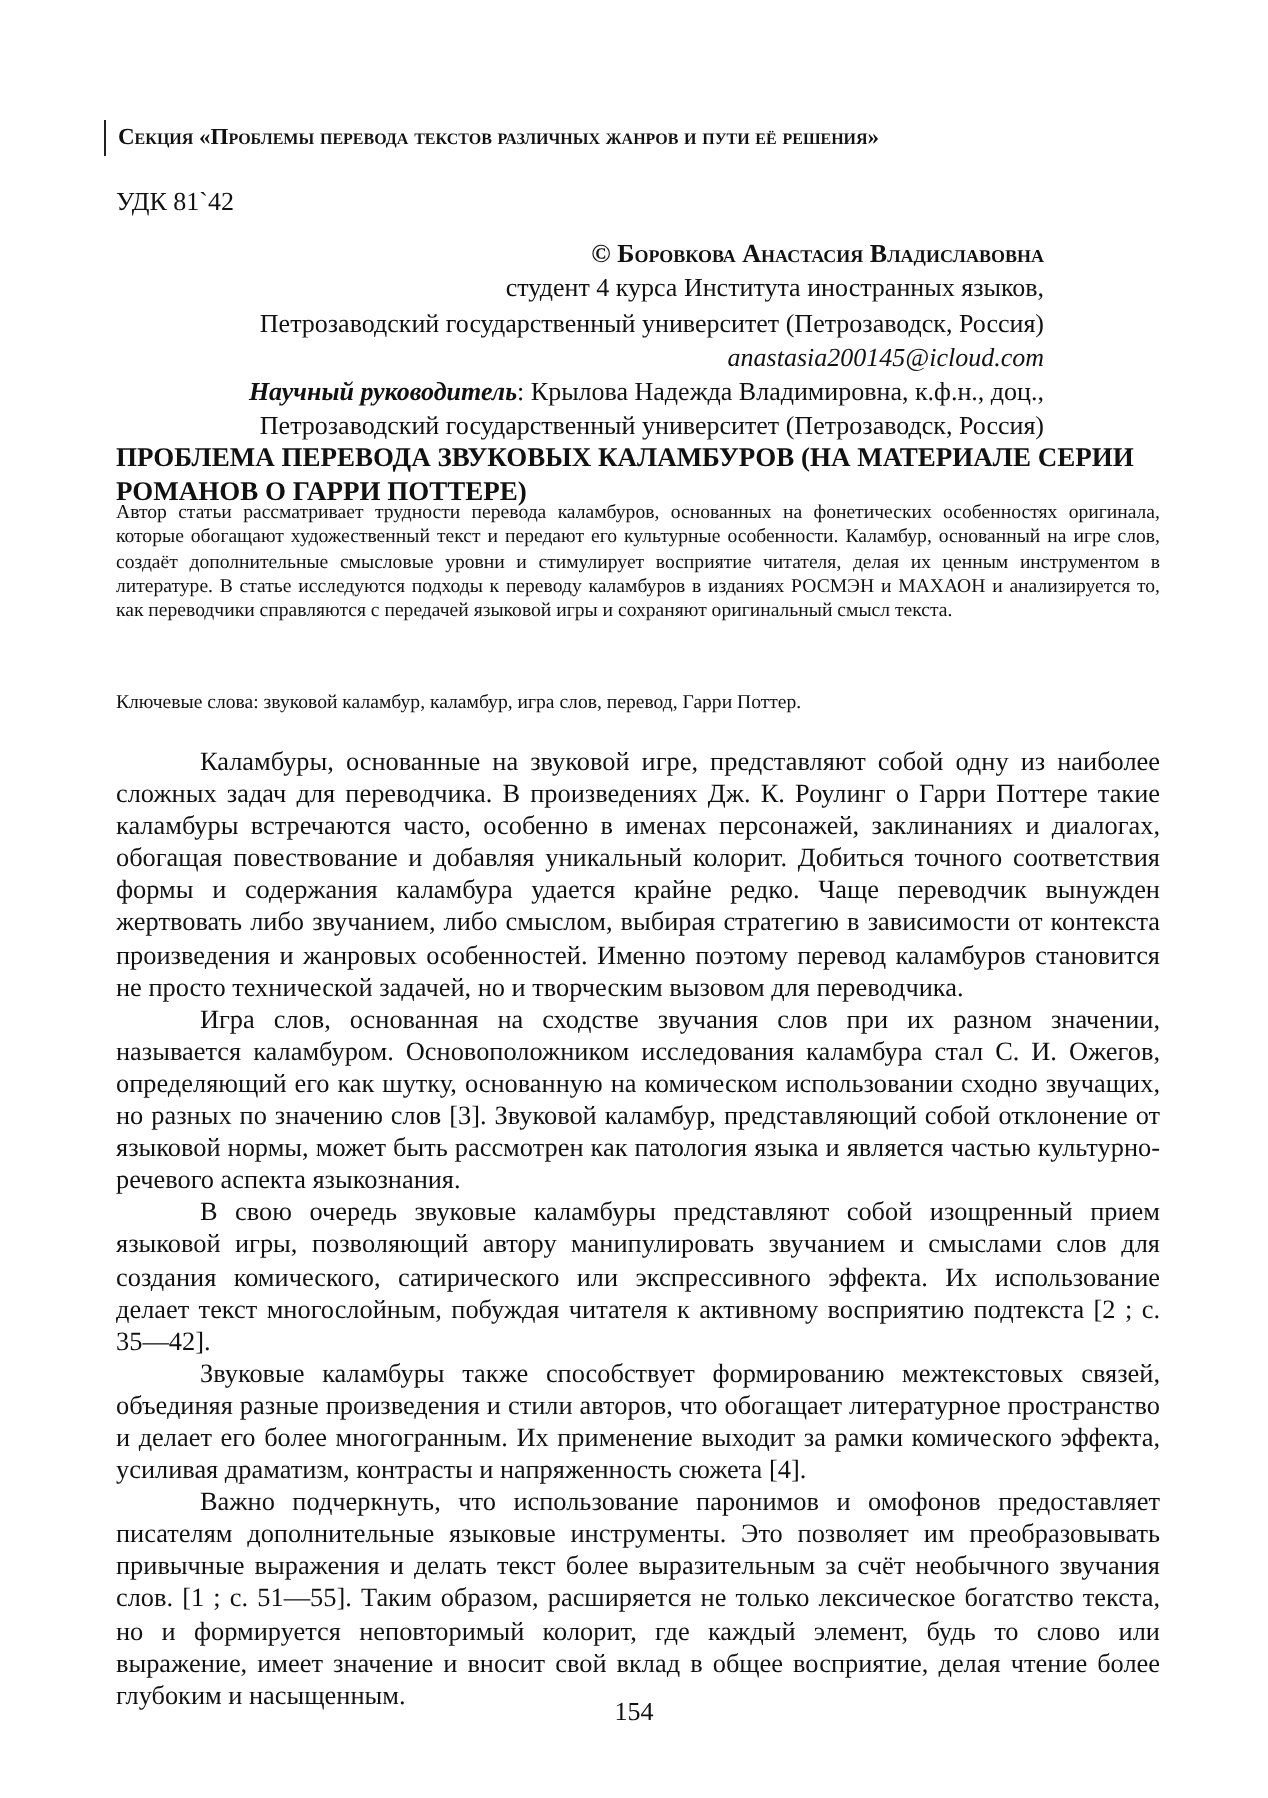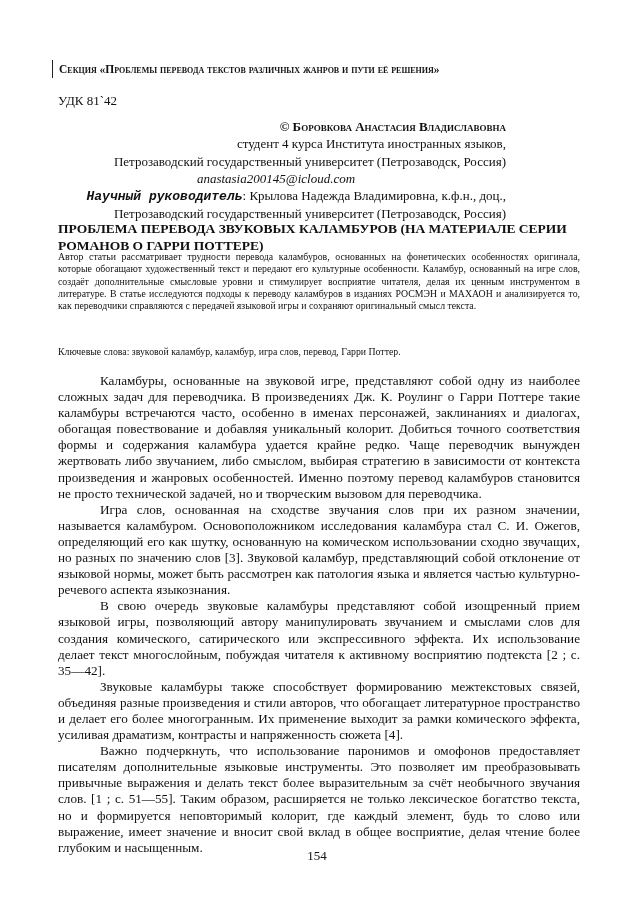--- a/index.html
+++ b/index.html
@@ -3,25 +3,25 @@
   <meta charset="utf-8">
   <style>
     html, body { margin: 0; padding: 0; background: #ffffff; }
     body { width: 634px; height: 899px; position: relative; overflow: hidden;
       font-family: "Liberation Serif", "DejaVu Serif", serif; color: #111; }
     .page { position: absolute; left: 0; top: 0; width: 574px; height: 899px; }
     .section-header { position: absolute; left: 52px; top: 60px; width: 540px;
       border-left: 1.5px solid #222; padding-left: 6px; height: 18px;
       font-size: 11.5px; font-weight: bold; font-variant: small-caps; line-height: 18px; white-space: nowrap; }
     .udk { position: absolute; left: 58px; top: 93px; font-size: 13px; }
-    .author-block { position: absolute; right: 68px; top: 118px; width: 460px; text-align: right;
+    .author-block { position: absolute; right: 52px; top: 118px; width: 460px; text-align: right;
       font-size: 13px; line-height: 17.3px; }
     .author-name { font-weight: bold; font-variant: small-caps; }
-    .email { font-style: italic; text-align: center; }
-    .supervisor-label { font-style: italic; font-weight: bold; font-family: Liberation Mono, monospace; }
+    .email { font-style: italic; }
+    .supervisor-label { font-style: italic; font-weight: bold; }
     .title { position: absolute; left: 58px; top: 220px; width: 522px; text-align: left;
       font-size: 13.5px; font-weight: bold; line-height: 17px; }
     .abstract { position: absolute; left: 58px; top: 251px; width: 522px; text-align: justify;
       font-size: 9.8px; line-height: 12.3px; }
     .keywords { position: absolute; left: 58px; top: 345px; width: 522px; font-size: 9.8px; line-height: 13px; }
     .keywords b { font-weight: normal; }
     .body { position: absolute; left: 58px; top: 373px; width: 522px; font-size: 13.2px; line-height: 16.1px; }
     .body p { margin: 0; text-indent: 42px; text-align: justify; }
     .page-number { position: absolute; left: 0; width: 634px; top: 848px; text-align: center; font-size: 13px; }
   </style>

